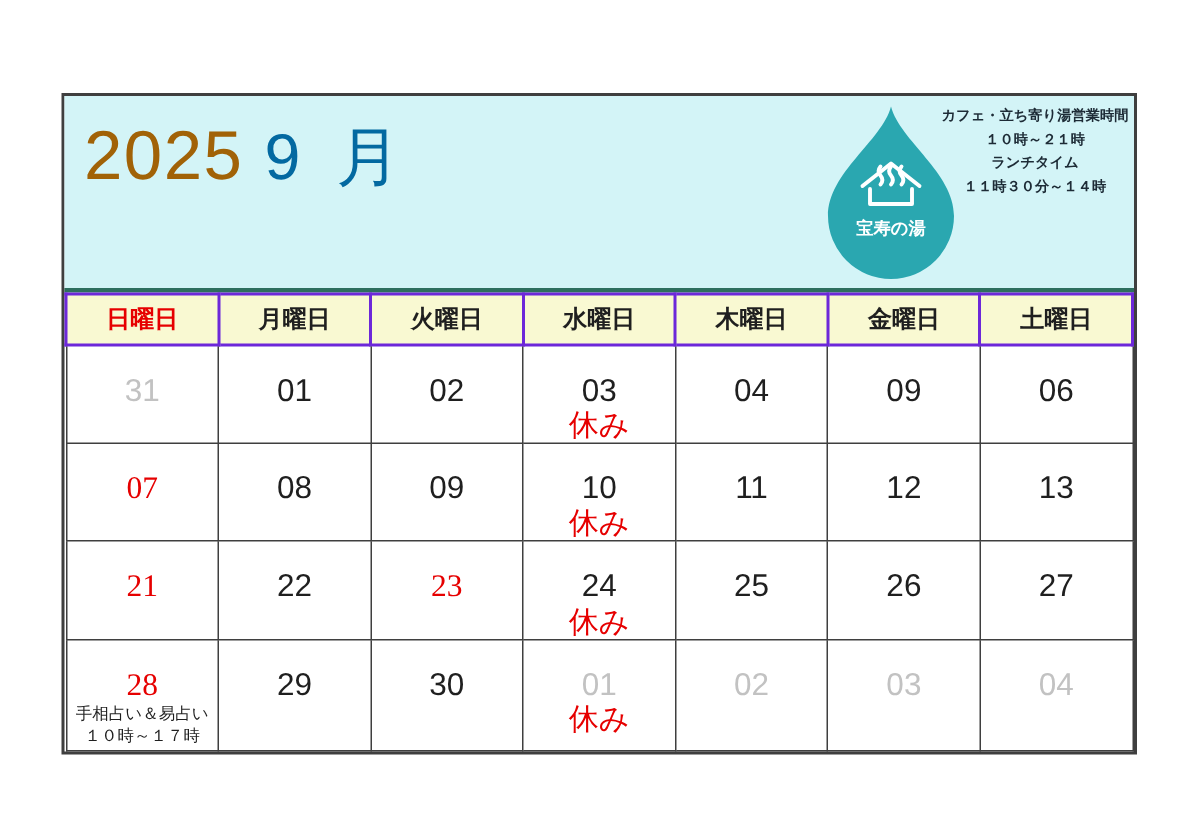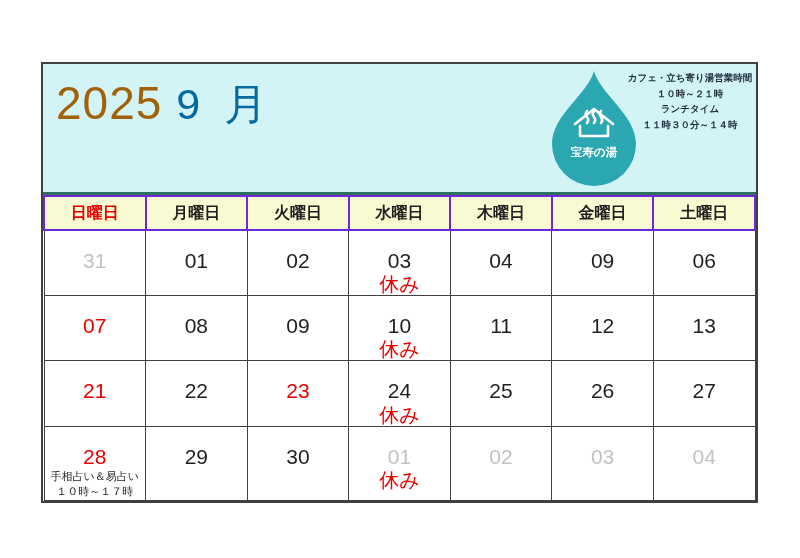--- a/index.html
+++ b/index.html
@@ -33,21 +33,21 @@
     background:#f9f9d2; border:2px solid #6d28d9; height:34px;
     font-size:16px; font-weight:bold; color:#1f1f1f;
   }
   th.sun { color:#e60000; }
   td {
     border:1px solid #3f3f3f; height:56px;
     vertical-align:top; text-align:center; padding-top:17px;
     background:#ffffff;
   }
   .date   { font-size:21px; color:#1f1f1f; line-height:1.2; }
-  .date.sun, .date.holiday { color:#e60000; }
+  .date.sun, .date.holiday { color:#e60000;font-family:Liberation Serif, serif; }
   .date.muted { color:#c2c2c2; }
   .closed { font-size:20px; color:#e60000; line-height:1.1; font-weight:500; }
   .event  { font-size:11px; color:#1f1f1f; line-height:1.4; white-space:pre-line; }
 </style>
 </head>
 <body>
 
 <div class="calendar-wrap">
 
   <div class="banner">

